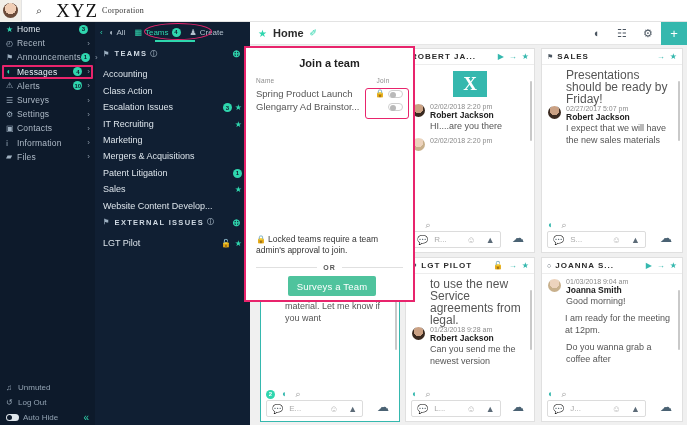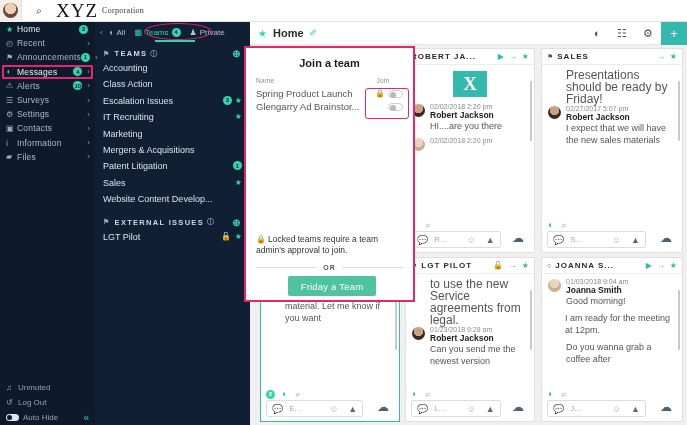--- a/index.html
+++ b/index.html
@@ -95,21 +95,21 @@
   }
   #teams-underline{ position:absolute; left:60px; top:18px; width:40px; height:1.6px; background:#2fd6ae;}
   .sect-head{
     display:flex; align-items:center; padding:6px 8px 4px 8px;
     font-size:7.5px; letter-spacing:1.3px; font-weight:bold; color:#cfd9e3;
   }
   .sect-head .sh-ico{ margin-right:4px; color:#9db0c2; font-size:7px;}
   .sect-head .q{ margin-left:3px; color:#8b9bab; font-size:7px;}
   .sect-head .plus{ margin-left:auto; color:#2fd6ae; font-size:10px;}
   .team-row{
-    display:flex; align-items:flex-start; height:16.4px; padding:0 8px;
+    display:flex; align-items:flex-end; height:16.4px; padding:0 8px;
     font-size:9px; color:#dbe3ea;
   }
   .team-row .tname{ flex:1; white-space:nowrap; overflow:hidden; }
   .team-row .star{ color:#2fd6ae; font-size:8px; margin-left:3px;}
   .team-row .lock{ color:#e8a33d; font-size:8px; margin-left:3px;}
   .tbadge{
     display:inline-flex;align-items:center;justify-content:center;
     width:9px;height:9px;border-radius:50%;
     background:#2fd6ae;color:#0d1a2b;font-size:6px;font-weight:bold;margin-left:3px;
   }
@@ -341,21 +341,21 @@
           <span class="ti">◖</span>
           <span>All</span>
         </span>
         <span class="ttab sel">
           <span class="ti">▦</span>
           <span>Teams</span>
           <span class="tbadge">4</span>
         </span>
         <span class="ttab">
           <span class="ti">♟</span>
-          <span>Private</span>
+          <span>Create</span>
         </span>
       </div>
     <div id="teams-tab-ellipse"></div>
     <div id="teams-underline"></div>
   </div>
   <div id="sections-holder">
       <div class="sect-head">
         <span class="sh-ico">⚑</span>
         <span>TEAMS</span>
         <span class="q">ⓘ</span>
@@ -627,14 +627,14 @@
     </div>
   <div id="join-highlight"></div>
   <div id="modal-note">
     <span class="nlock">🔒</span><span>Locked teams require a team admin's approval to join.</span>
   </div>
   <div id="or-wrap">
     <span class="line"></span>
     <span class="or">OR</span>
     <span class="line"></span>
   </div>
-  <div id="create-team-btn">Friday a Team</div>
+  <div id="create-team-btn">Surveys a Team</div>
 </div>
 
 </body></html>

